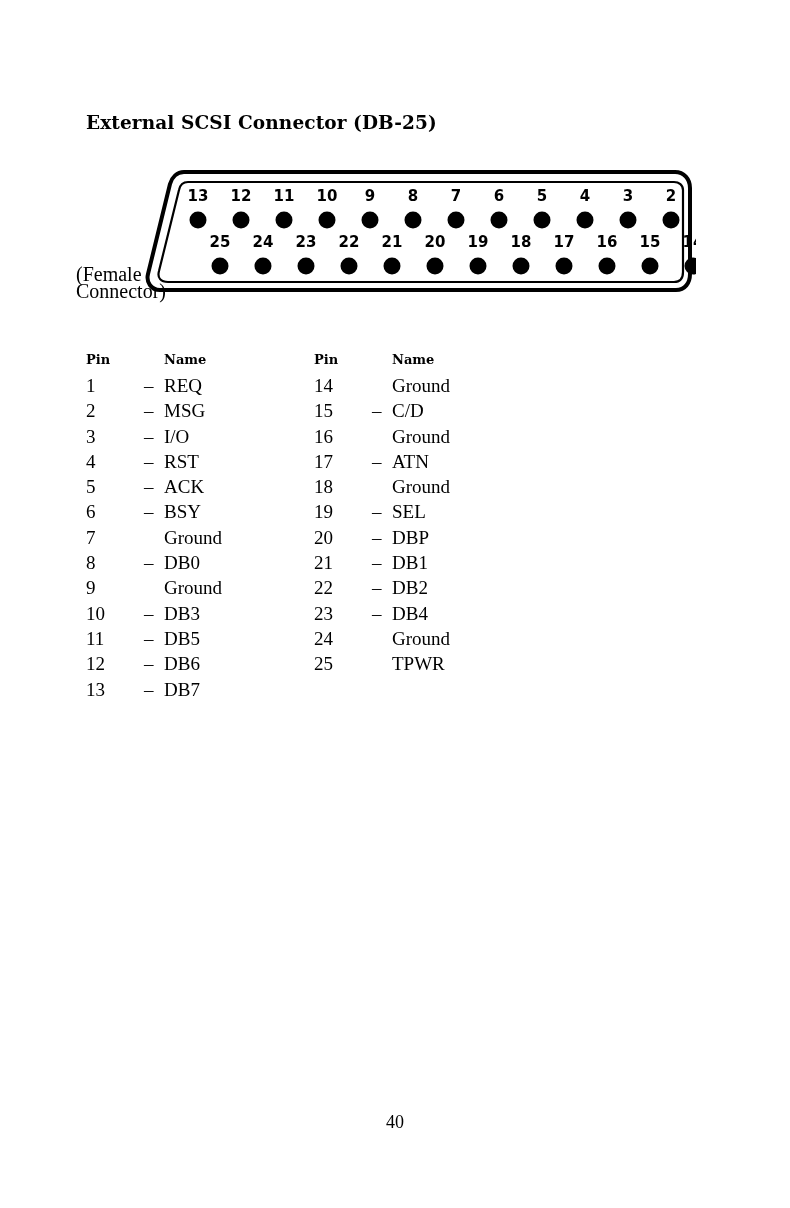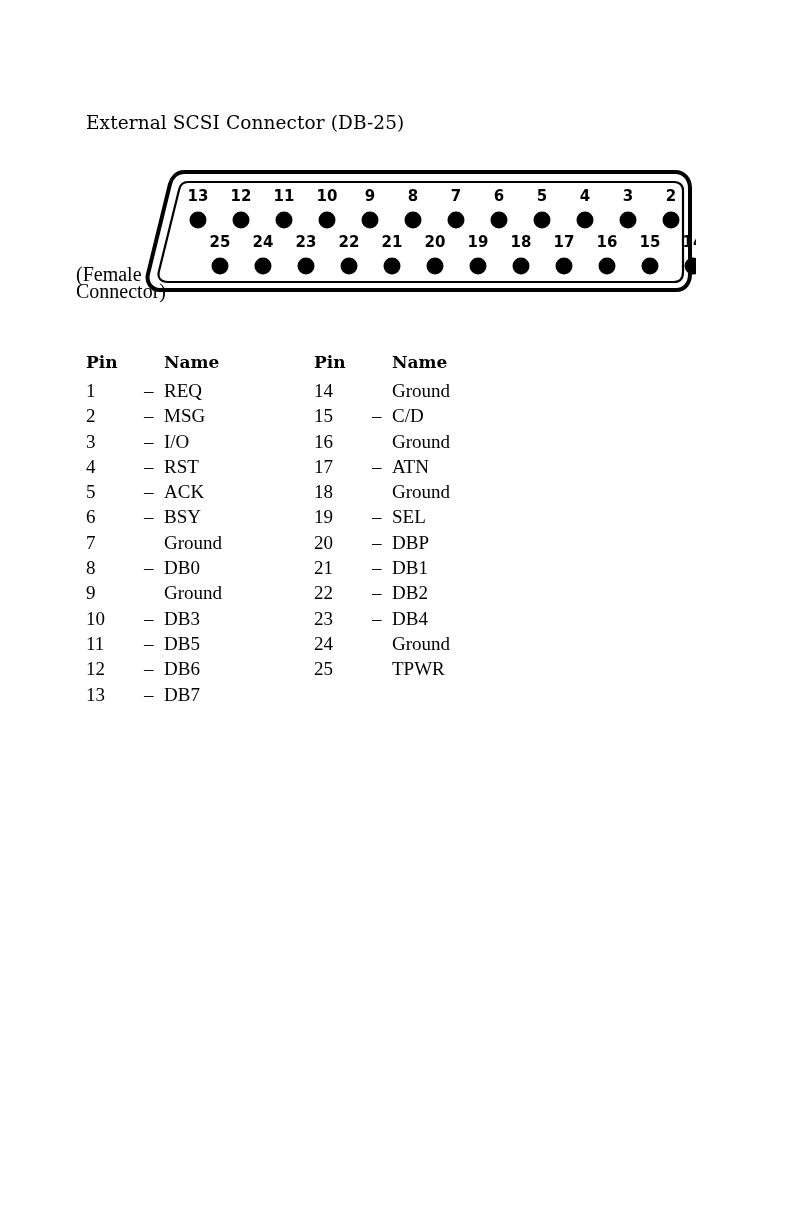--- a/index.html
+++ b/index.html
@@ -20,21 +20,21 @@
     position: absolute;
     inset: 0;
   }
 
   
   .heading {
     position: absolute;
     left: 86px;
     top: 112px;
     font-family: "DejaVu Serif", serif;
-    font-weight: normal;
+    font-weight: bold;
     font-size: 18.5px;
     letter-spacing: 0.1px;
     white-space: nowrap;
   }
 
   
   .connector-wrap {
     position: absolute;
     left: 76px;
     top: 168px;
@@ -74,21 +74,21 @@
     display: flex;
     flex-direction: row;
   }
   .col {
     width: 228px;
   }
   .hdr {
     display: flex;
     font-family: "DejaVu Serif", serif;
     font-weight: bold;
-    font-size: 17px;
+    font-size: 13px;
     margin-bottom: 6px;
   }
   .hdr .h-pin { width: 78px; }
   .hdr .h-name { width: 140px; }
 
   .row {
     display: flex;
     font-size: 19px;
     line-height: 25.3px;
     font-family: "Liberation Serif", serif;
@@ -355,14 +355,15 @@
             <div class="row">
               <span class="c-pin">25</span>
               <span class="c-dash"></span>
               <span class="c-name">TPWR</span>
             </div>
           </div>
       </div>
     </div>
   </div>
 
+  <div class="page-number">40</div>
 
 </div>
 
 </body></html>

